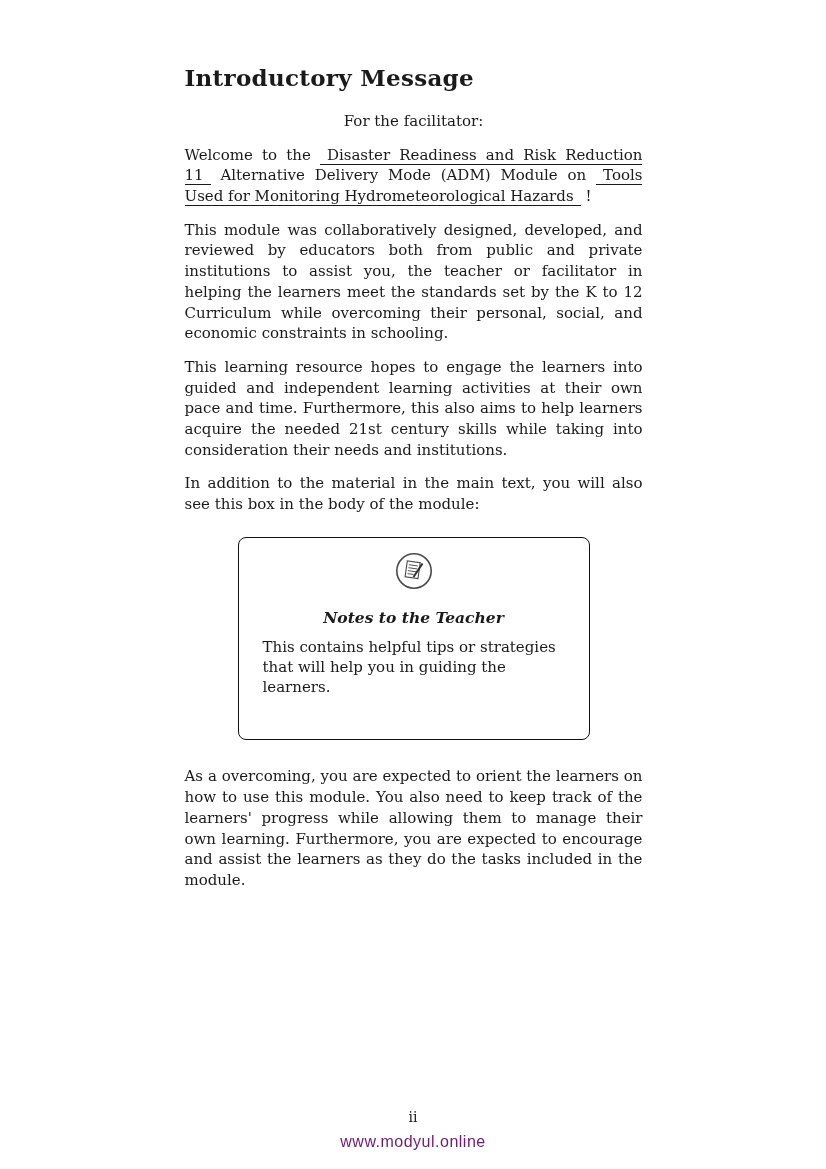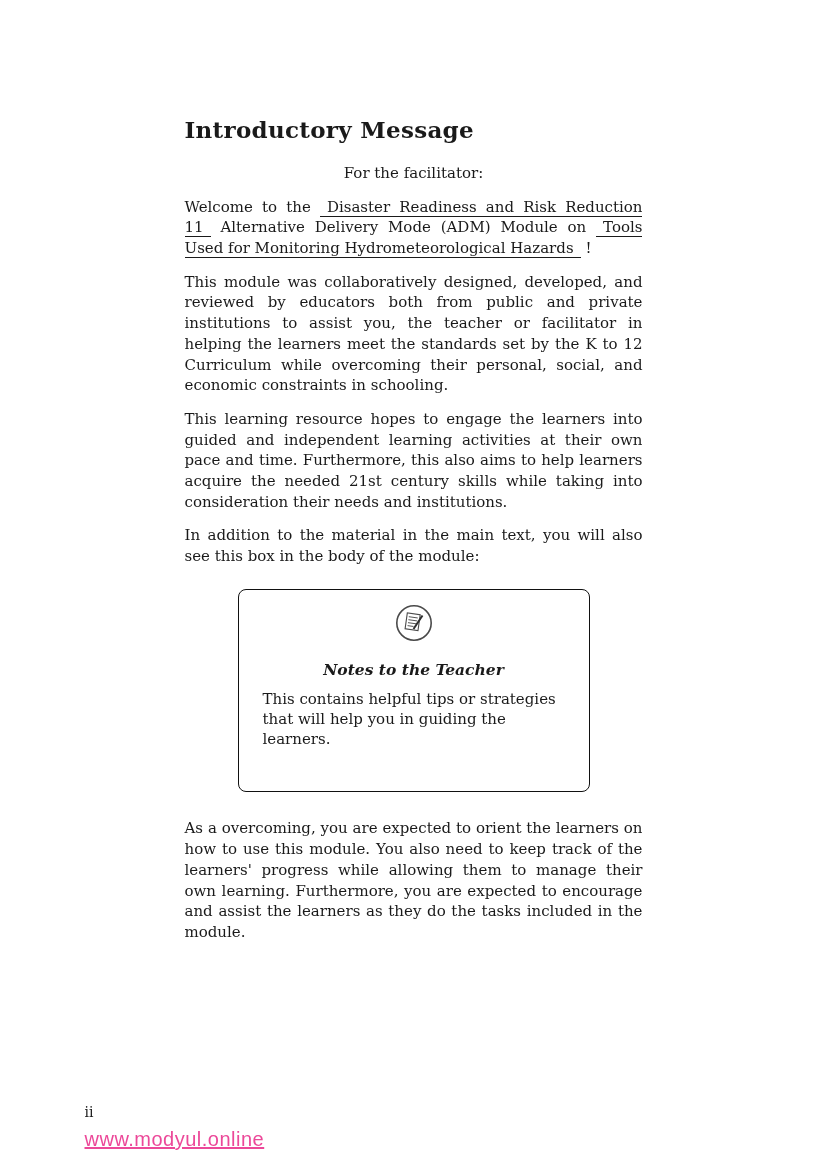--- a/index.html
+++ b/index.html
@@ -7,21 +7,21 @@
     padding: 0;
     background: #ffffff;
   }
   .page {
     position: relative;
     width: 657px;
     height: 1169px;
     margin: 0 auto;
     background: #ffffff;
     box-sizing: border-box;
-    padding: 116px 99px 0 100px;
+    padding: 64px 99px 0 100px;
     font-family: "DejaVu Serif", "Liberation Serif", serif;
     color: #1a1a1a;
   }
   .page-title {
     font-size: 23px;
     font-weight: bold;
     margin: 0 0 20px 0;
     letter-spacing: 0.3px;
   }
   p.body-text {
@@ -61,34 +61,34 @@
     font-size: 15px;
     line-height: 1.35;
     text-align: left;
     margin: 8px;
   }
   .footer {
     position: absolute;
     left: 0;
     bottom: 0;
     width: 100%;
+    text-align: center;
     margin-top: 40px;
   }
   .page-number {
     font-size: 14px;
     color: #1a1a1a;
     margin-bottom: 8px;
   }
   .watermark {
     font-family: "Liberation Sans", sans-serif;
-    font-size: 20px;
-    color: #ec4899;
+    font-size: 16px;
+    color: #701a75;
     letter-spacing: 0.5px;
     margin-bottom: 18px;
-    text-decoration: underline;
   }
 </style>
 </head>
 <body>
 
 <div class="page">
 
   <h1 class="page-title">Introductory Message</h1>
 
   <p class="body-text no-justify">For the facilitator:</p>

